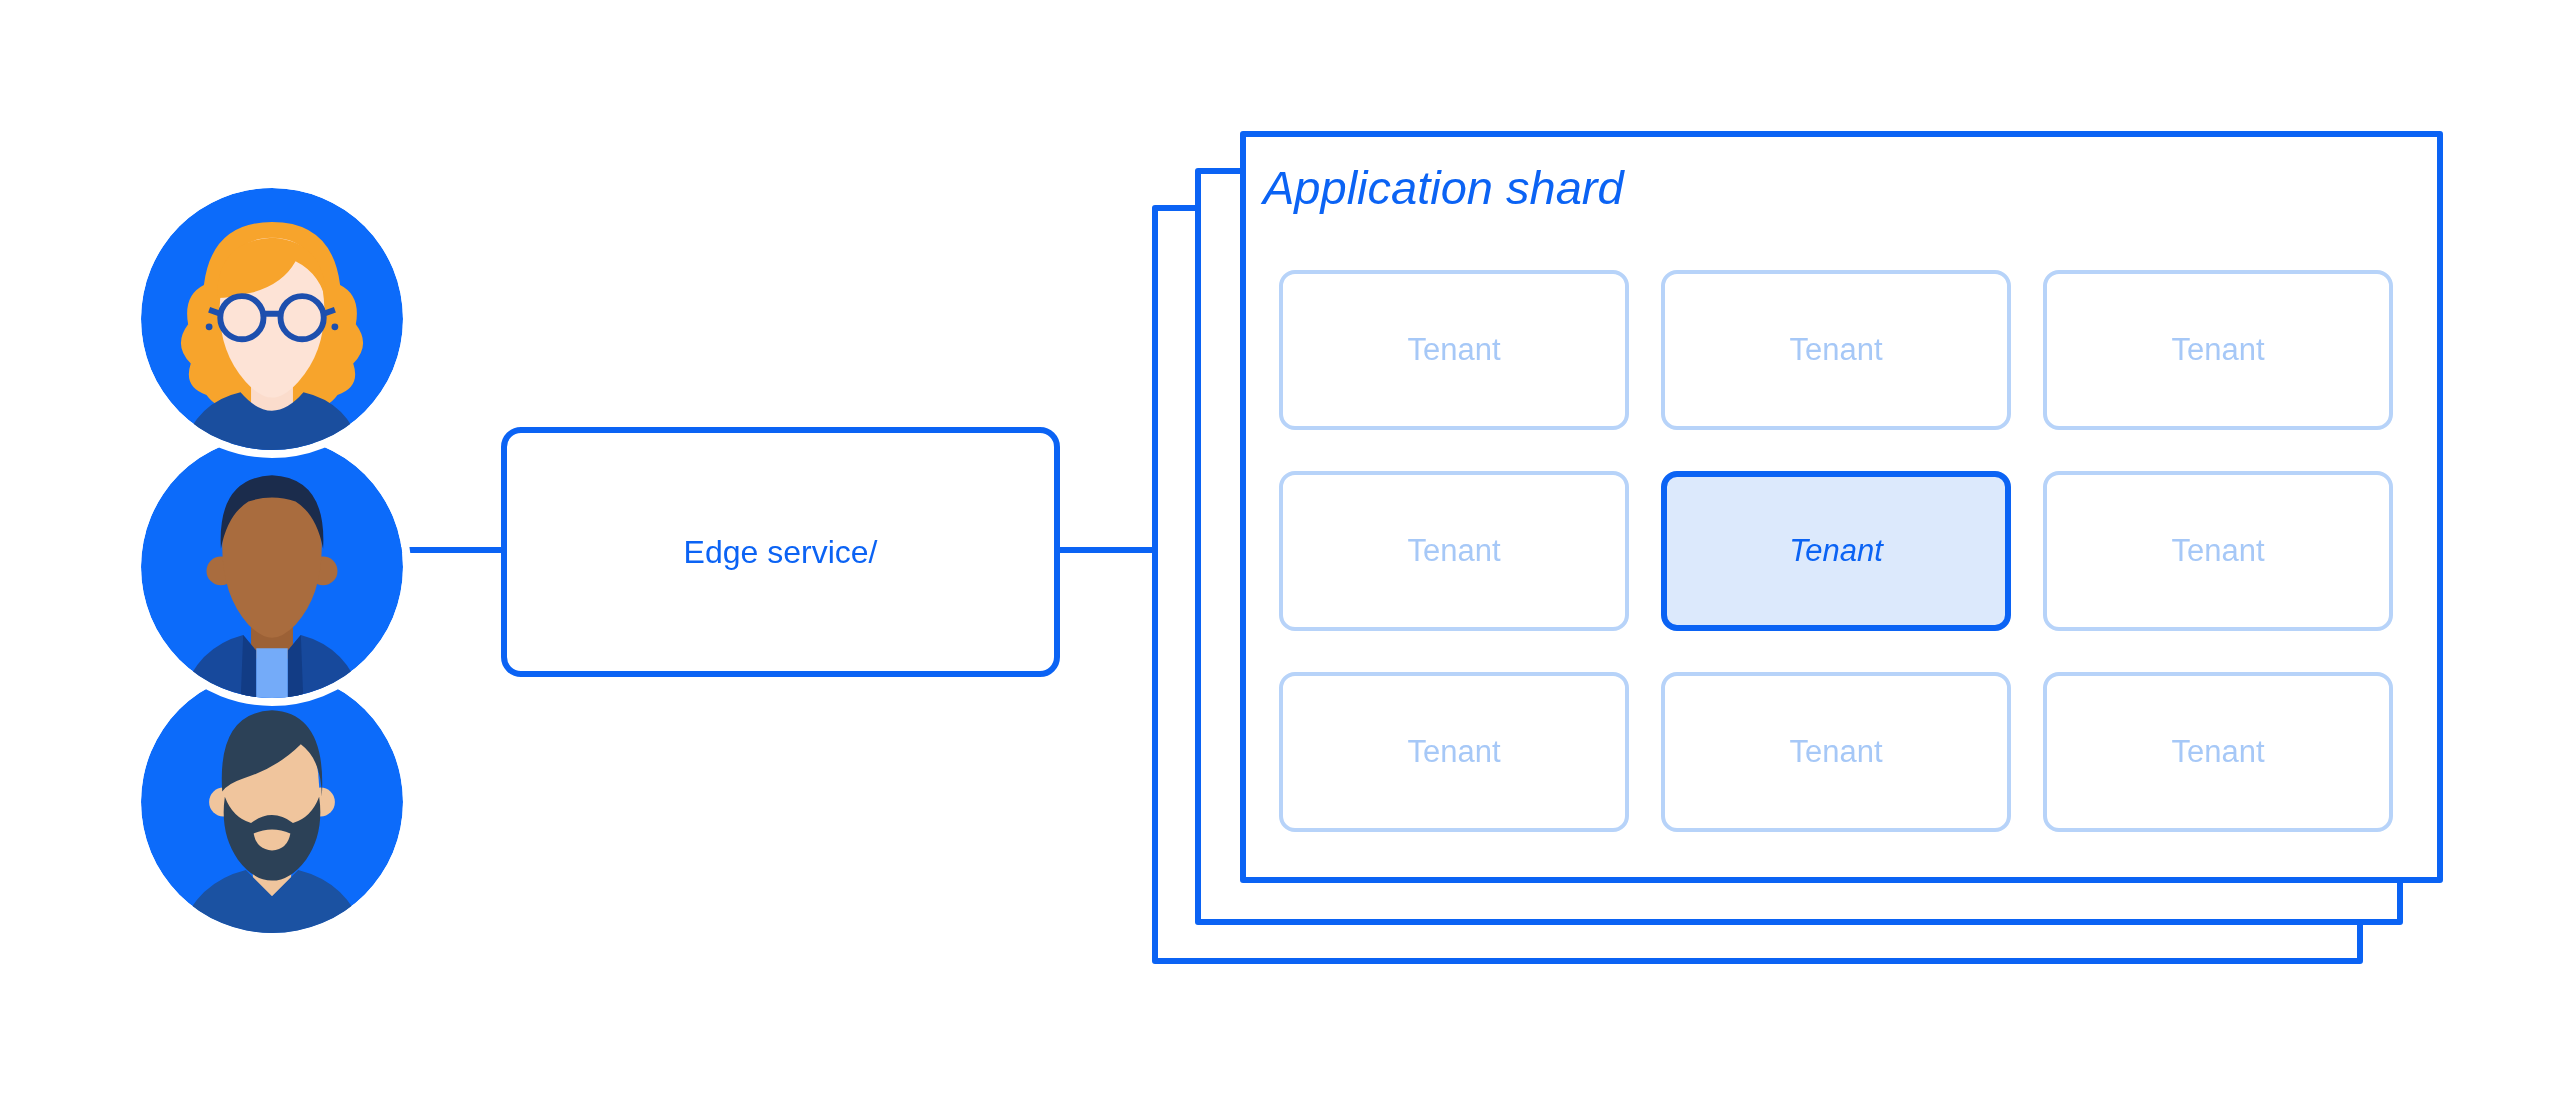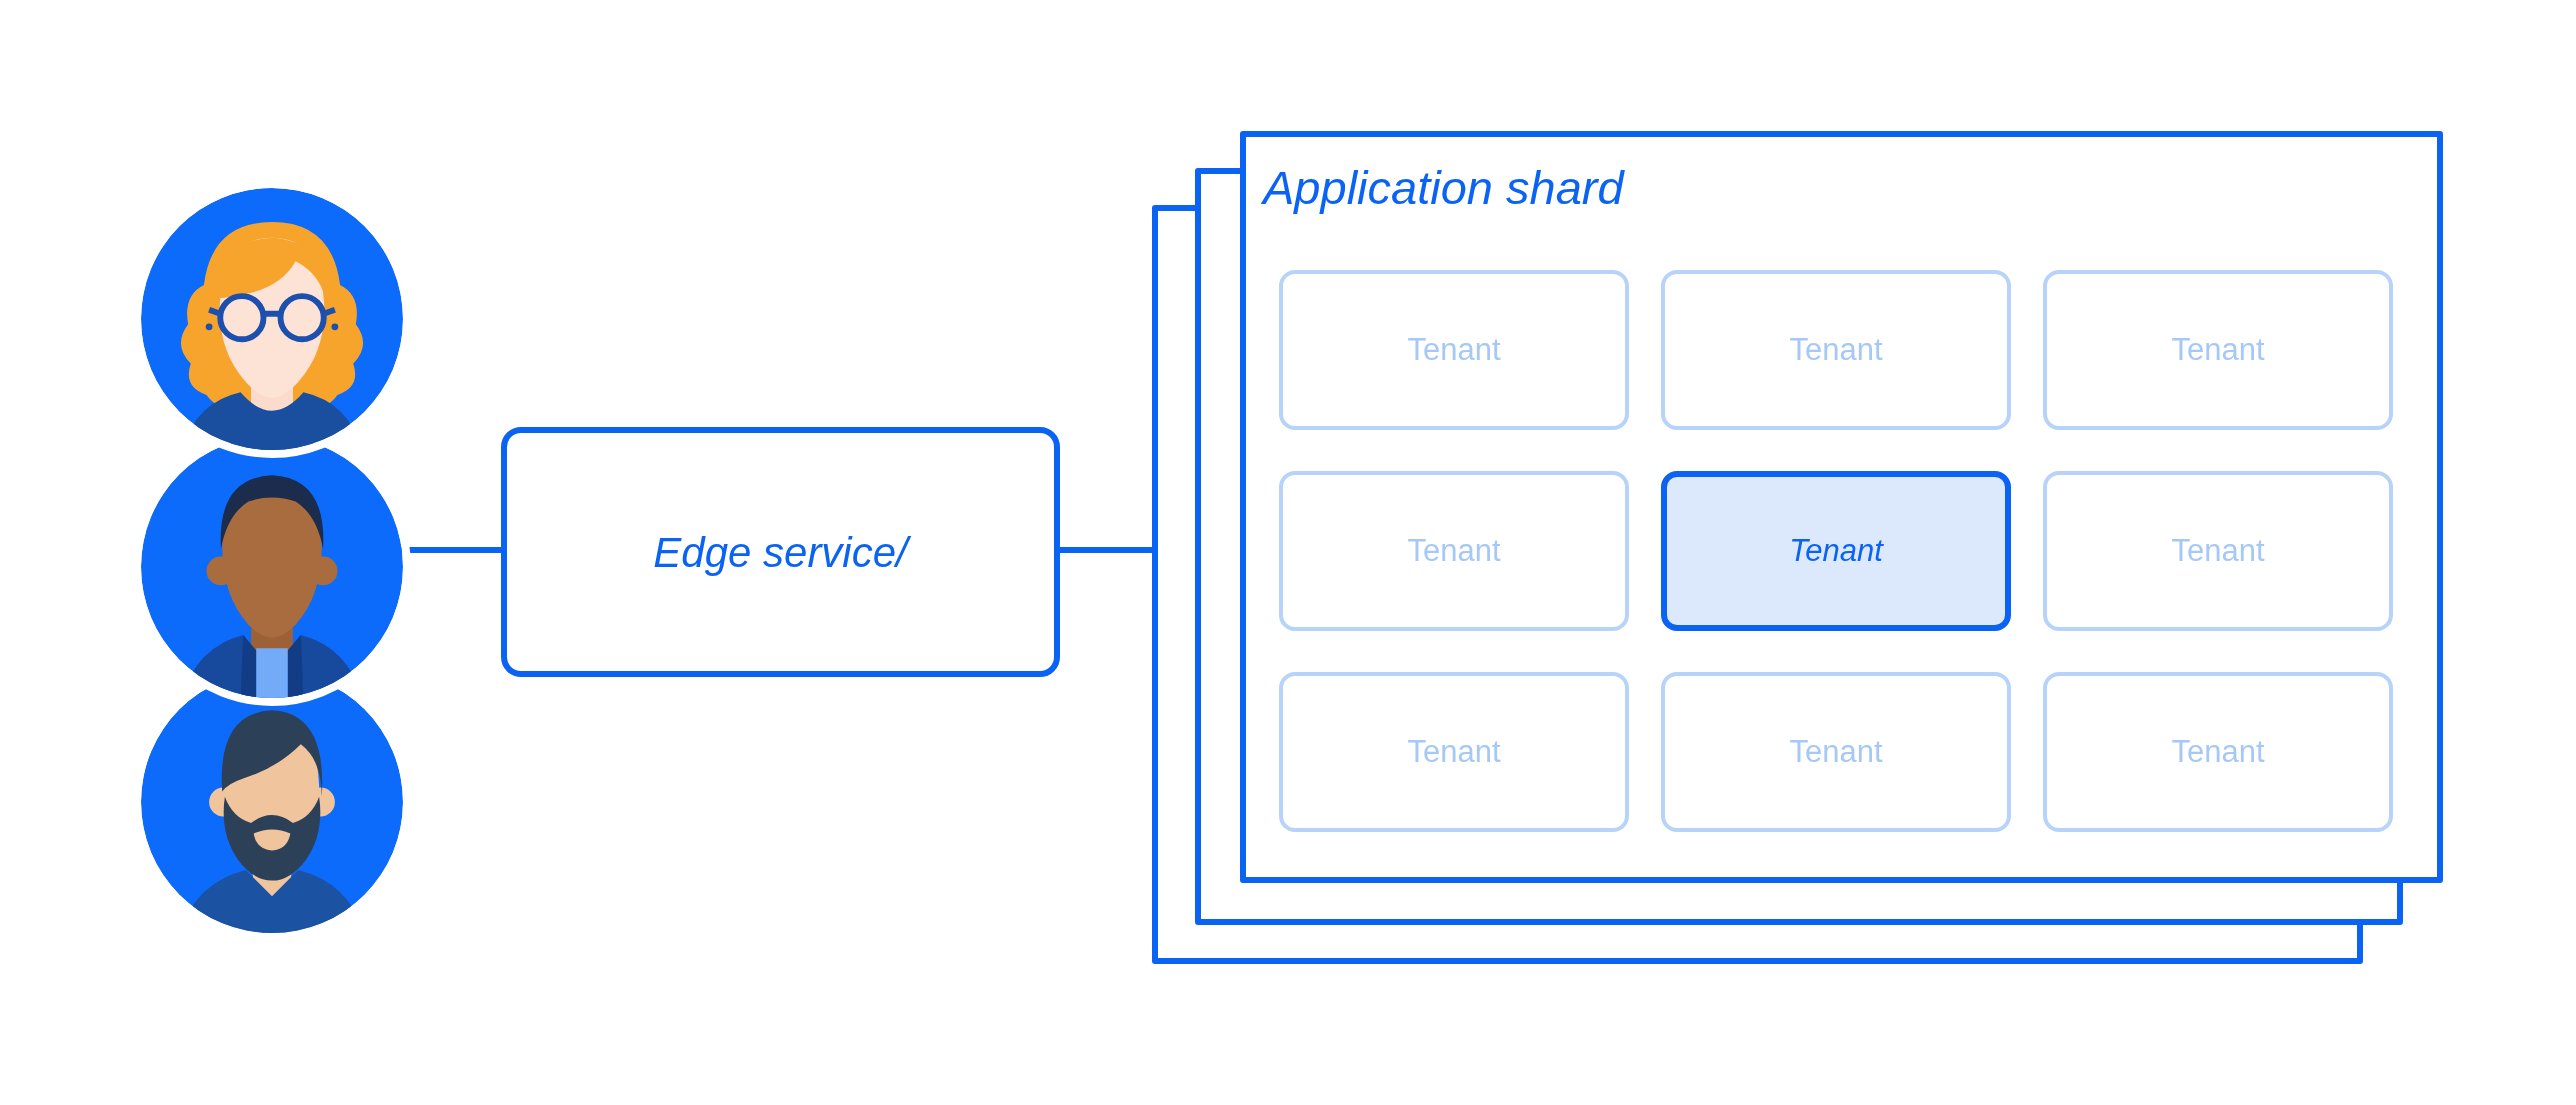--- a/index.html
+++ b/index.html
@@ -25,21 +25,21 @@
   #connector-users-edge{left:401px;top:547px;width:102px;}
   #connector-edge-shard{left:1059px;top:547px;width:97px;}
   
   .edge-box{
     position:absolute;left:501px;top:427px;width:559px;height:250px;
     background:#ffffff;border:6px solid var(--accent);border-radius:20px;
     display:flex;flex-direction:column;align-items:center;justify-content:center;
     z-index:5;box-sizing:border-box;
   }
   .edge-box .line{
-    font-style:italic;font-size:42px;line-height:51px;color:var(--accent);
+    font-size:32px;line-height:51px;color:var(--accent);
     text-align:center;white-space:nowrap;
   }
   
   .card{position:absolute;background:#ffffff;border:6px solid var(--accent);border-radius:3px;box-sizing:border-box;}
   #card-back {left:1152px;top:205px;width:1211px;height:759px;z-index:2;}
   #card-mid  {left:1195px;top:168px;width:1208px;height:757px;z-index:3;}
   #card-front{left:1240px;top:131px;width:1203px;height:752px;z-index:4;}
   .card-title{
     position:absolute;left:17px;top:23px;
     font-style:italic;font-size:47px;color:var(--accent);white-space:nowrap;

